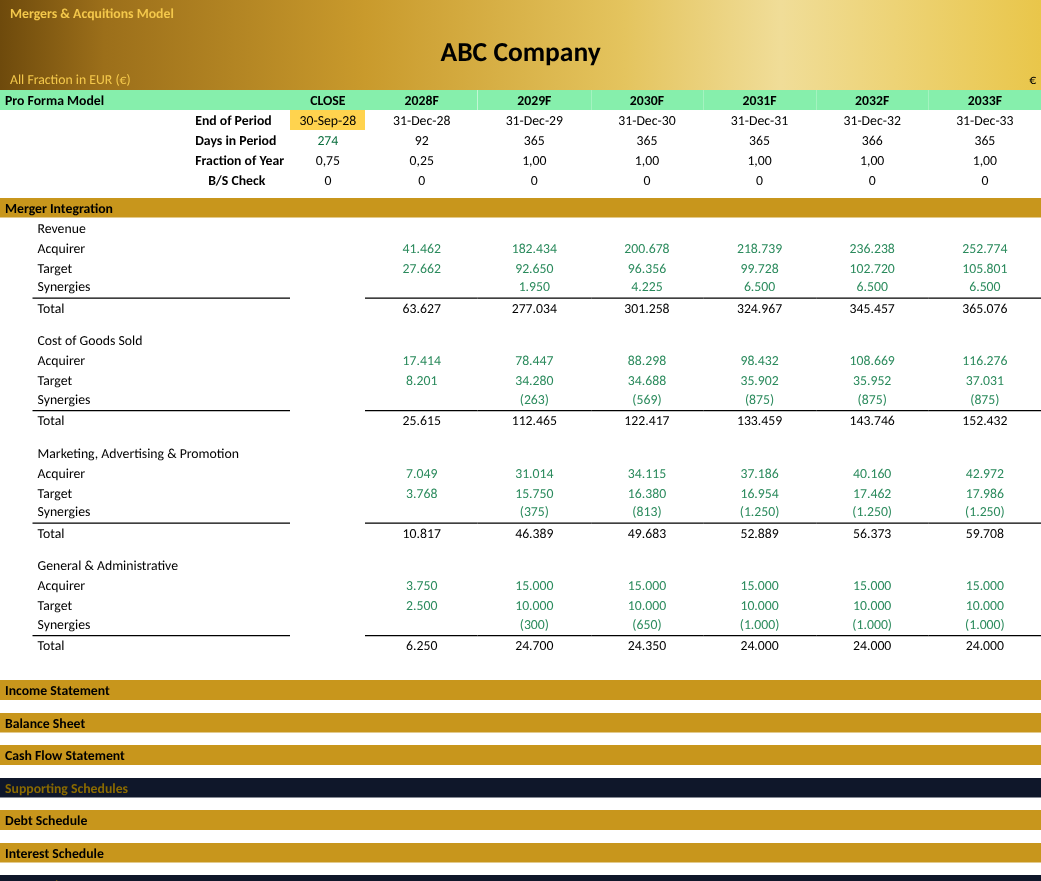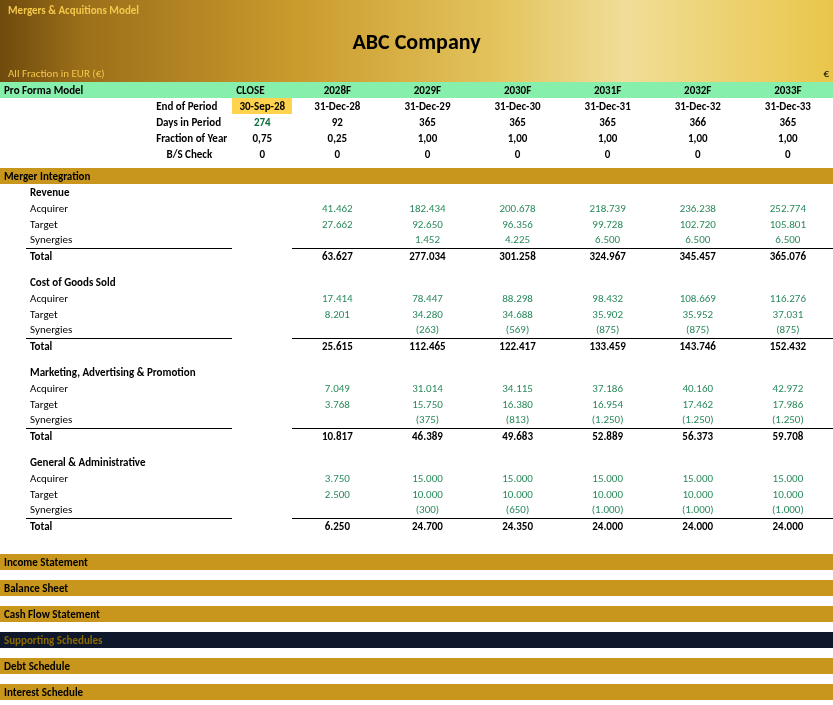--- a/index.html
+++ b/index.html
@@ -1,37 +1,37 @@
 <!DOCTYPE html>
 <html><head>
 <meta charset="utf-8">
 <style>
   *{margin:0;padding:0;box-sizing:border-box;}
   body{font-family:Calibri,Arial,sans-serif;font-size:11px;color:#000;background:#f5f5f5;width:833px;}
   .page{background:#fff;}
-  .hdr{position:relative;background:linear-gradient(to right,#6e4a0c 0%,#9c6f1a 10%,#c99a2c 35%,#e4c45e 60%,#f0dd98 75%,#e9c64a 100%);height:82px;padding:4px 8px;}
+  .hdr{position:relative;background:linear-gradient(to right,#6e4a0c 0%,#9c6f1a 10%,#c99a2c 35%,#e4c45e 60%,#f0dd98 75%,#e9c64a 100%);height:72px;padding:4px 8px;}
   .hdr .title{color:#f4c84b;font-weight:bold;font-size:11px;}
   .hdr .company{position:absolute;top:28px;left:0;right:0;text-align:center;font-weight:bold;font-size:22px;color:#000;}
   .hdr .cur{position:absolute;bottom:2px;left:8px;color:#f4c84b;font-size:11px;}
   .hdr .cur2{position:absolute;bottom:2px;right:4px;color:#000;}
 
   table{border-collapse:collapse;width:100%;table-layout:fixed;}
   td,th{padding:0 4px;height:16px;vertical-align:middle;white-space:nowrap;overflow:hidden;}
   .col-a{width:26px;}
   .col-b{width:126px;}
   .col-c{width:80px;}
   .col-d{width:60px;}
   .col-e{width:90px;}
 
   .barhdr td{background:#86efac;font-weight:bold;color:#000;}
-  .close-label{background:#c8961c;color:#000;font-weight:bold;}
+  .close-label{background:#c8961c;color:#000;font-weight:bold;text-align:center;}
   .close-cell{background:#ffd34e;text-align:center;}
   .rowlabel{font-weight:bold;text-align:right;padding-right:20px;}
   .ctr{text-align:center;}
-  .bold{font-weight:bold;}
+  .bold{font-weight:normal;}
   .grn{color:#2a8a5c;}
   .dkgrn{color:#0a6e3e;}
 
   .section{background:#c8961c;font-weight:bold;color:#000;}
   .section-light{background:#0f172a;font-weight:bold;color:#8a6a00;}
   .tbline td{border-top:1px solid #000;}
   .ubline{border-bottom:1px solid #000;}
   .spacer td{height:10px;}
   .gap td{height:6px;}
   .white-strip td{background:#fff;height:10px;}
@@ -158,21 +158,21 @@
           <td class="ctr grn">99.728</td>
           <td class="ctr grn">102.720</td>
           <td class="ctr grn">105.801</td>
         </tr>
         <tr>
           <td></td>
           <td class="ubline">Synergies</td>
           <td class="ubline"></td>
           <td></td>
           <td class="ctr grn"></td>
-          <td class="ctr grn">1.452</td>
+          <td class="ctr grn">1.950</td>
           <td class="ctr grn">4.225</td>
           <td class="ctr grn">6.500</td>
           <td class="ctr grn">6.500</td>
           <td class="ctr grn">6.500</td>
         </tr>
         <tr class="tbline">
           <td style="border-top:none"></td>
           <td class="bold" style="border-top:none">Total</td>
           <td style="border-top:none"></td>
           <td style="border-top:none"></td>

